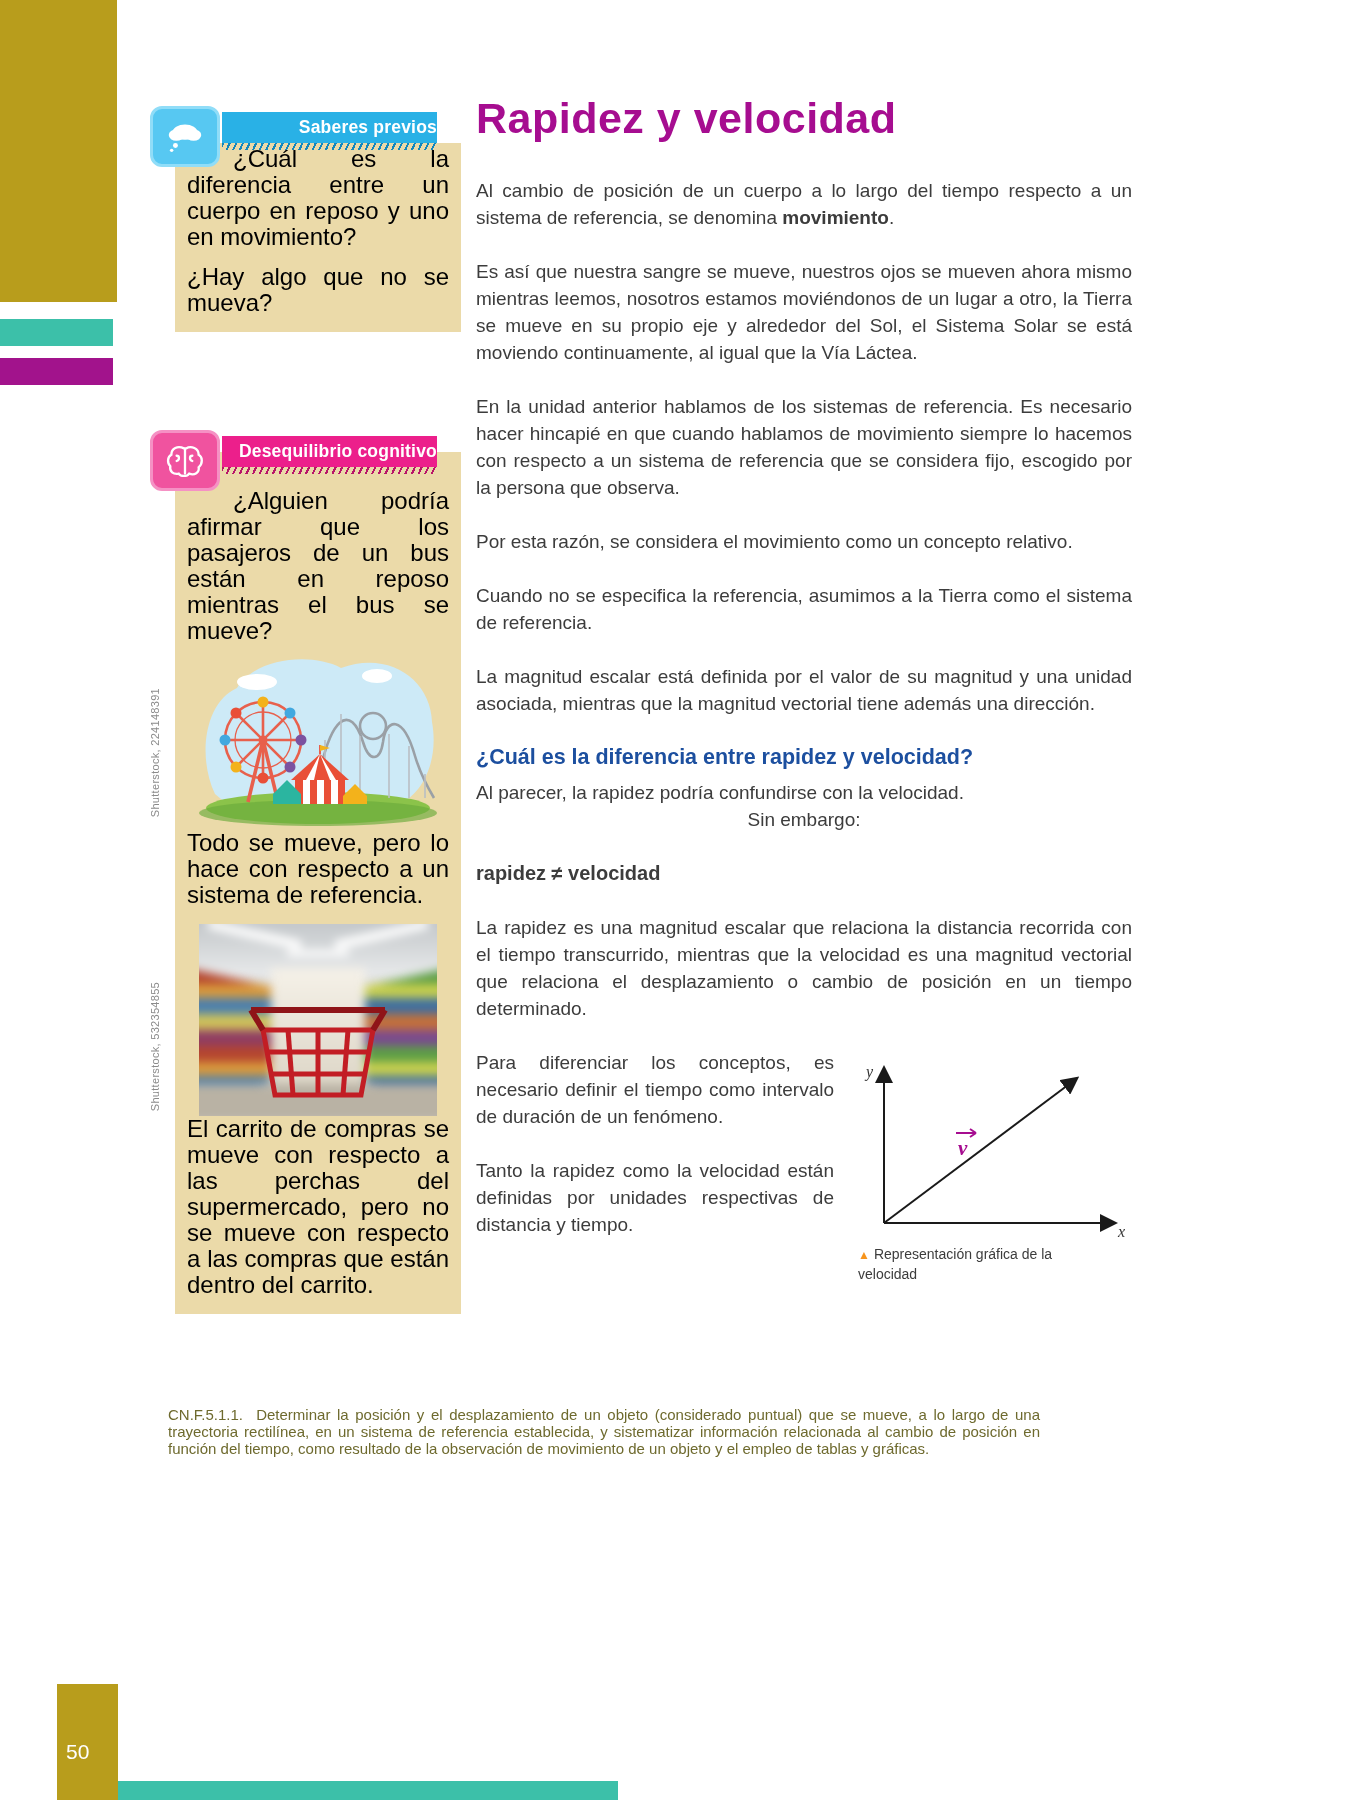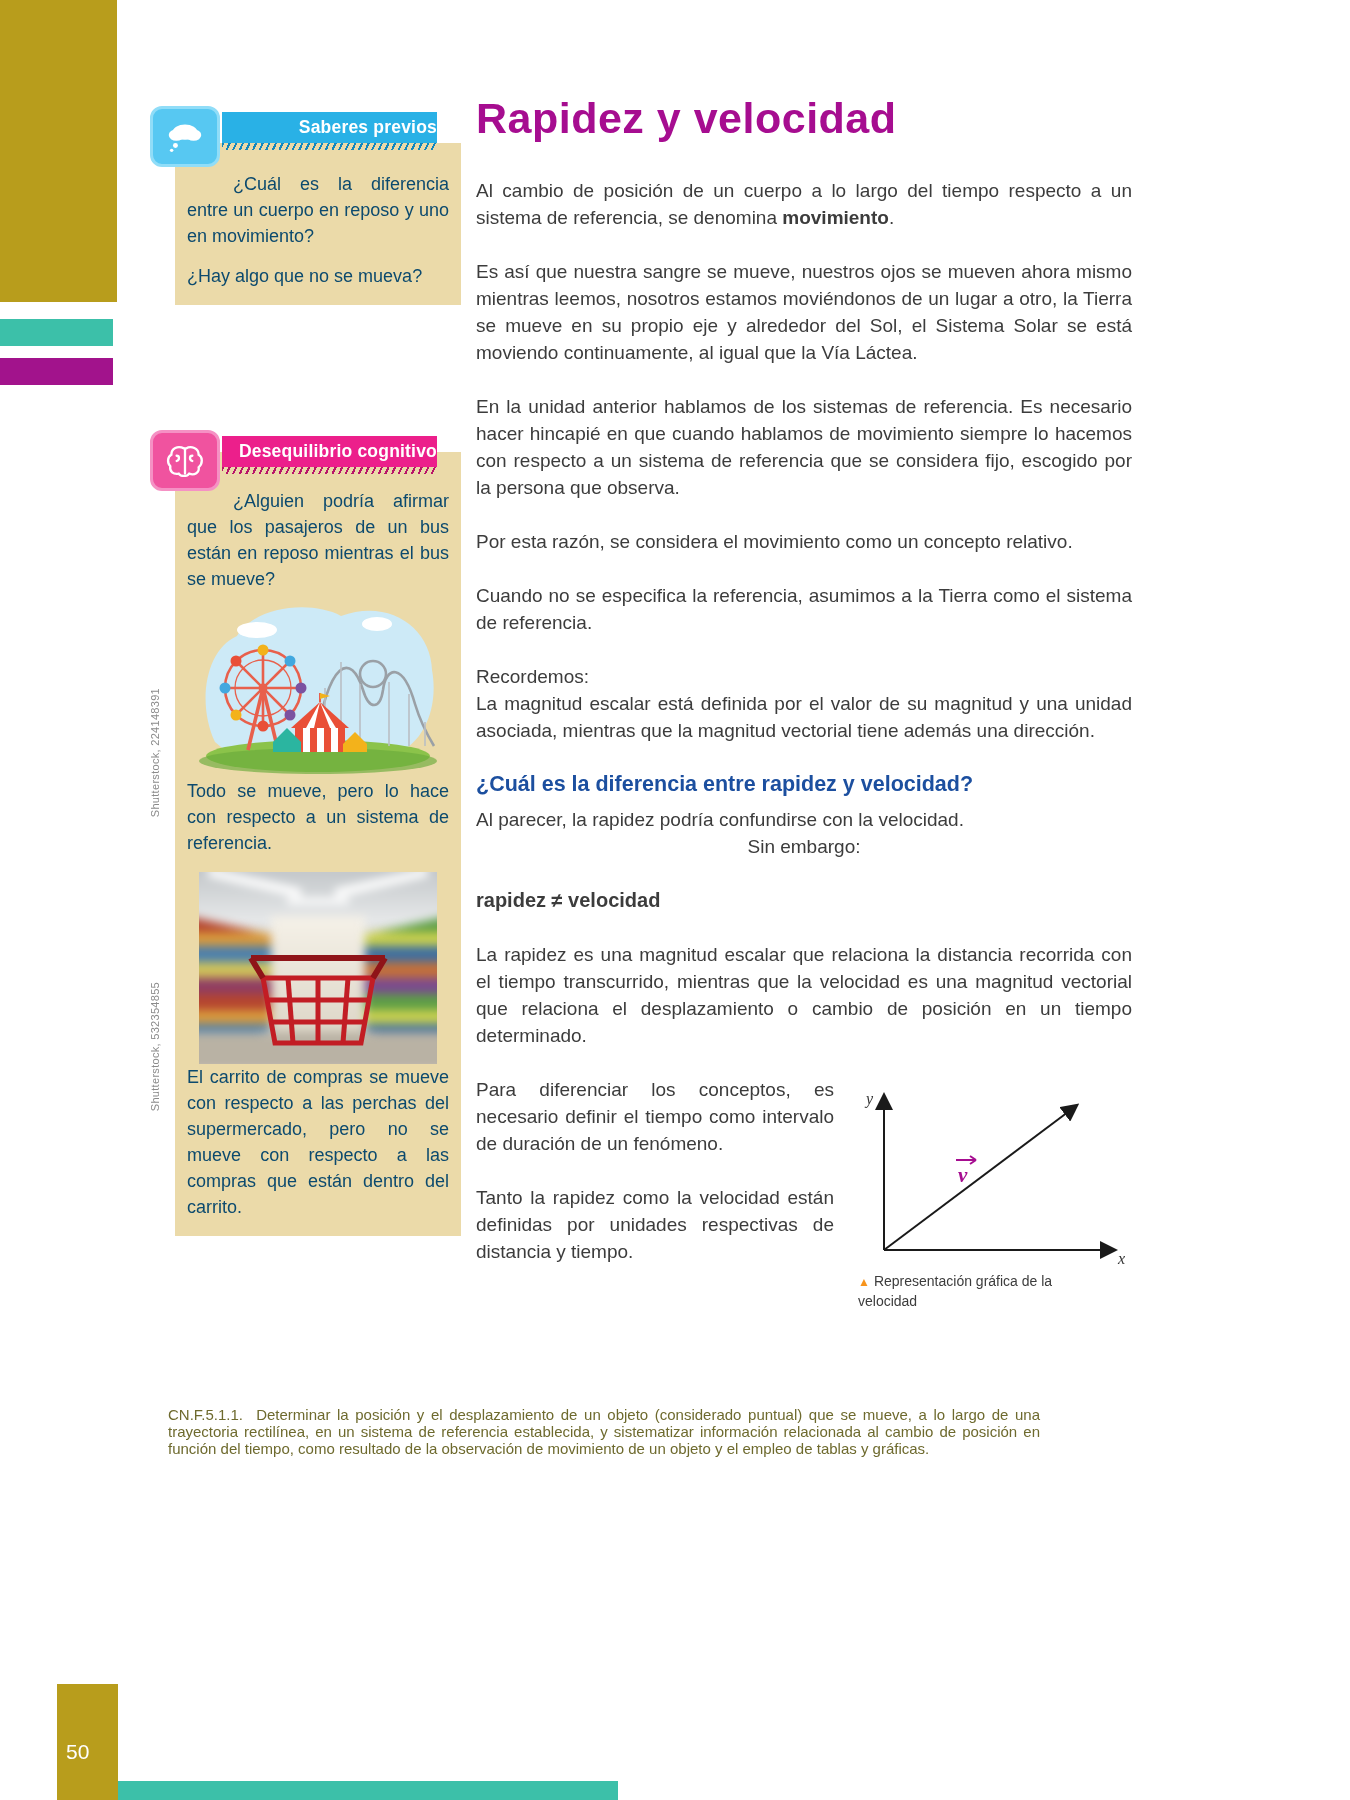--- a/index.html
+++ b/index.html
@@ -23,21 +23,21 @@
   .hatch-blue{top:143px;background:repeating-linear-gradient(115deg,#1286bd 0 2px,transparent 2px 6px);}
   .hatch-pink{top:467px;background:repeating-linear-gradient(115deg,#b81468 0 2px,transparent 2px 6px);}
   .icon-tile{position:absolute;width:64px;height:55px;border-radius:12px;display:flex;
              align-items:center;justify-content:center;}
   .tile-blue{left:150px;top:106px;background:#57c8f2;border:3px solid #90ddf8;}
   .tile-pink{left:150px;top:430px;background:#f0539f;border:3px solid #f591c4;}
   .icon-tile svg{width:42px;height:36px;}
 
   
   .side-box{position:absolute;left:175px;width:262px;background:#ebdaa9;
-            padding:28px 12px 16px;font-size:18px;line-height:26px;text-align:justify;color:#0c4a6e;}
+            padding:3px 12px 16px;font-size:24px;line-height:26px;text-align:justify;color:#000000;}
   .box-saberes{top:143px;}
   .box-des{top:452px;padding-top:36px;}
   .side-box p{margin:0 0 14px;}
   .side-box p.tight{margin:0 0 2px;}
   .side-box p:last-child{margin-bottom:0;}
   .indent-spacer{float:left;width:46px;height:24px;}
   .park{display:block;width:238px;height:178px;margin:8px auto 0;}
   .caption{margin-top:14px;}
 
   
@@ -220,21 +220,20 @@
   <div class="main">
     <h1>Rapidez y velocidad</h1>
 
     <p><span>Al cambio de posición de un cuerpo a lo largo del tiempo respecto a un sistema de referencia, se denomina </span><b>movimiento</b><span>.</span></p>
 
     <p>Es así que nuestra sangre se mueve, nuestros ojos se mueven ahora mismo mientras leemos, nosotros estamos moviéndonos de un lugar a otro, la Tierra se mueve en su propio eje y alrededor del Sol, el Sistema Solar se está moviendo continuamente, al igual que la Vía Láctea.</p>
     <p>En la unidad anterior hablamos de los sistemas de referencia. Es necesario hacer hincapié en que cuando hablamos de movimiento siempre lo hacemos con respecto a un sistema de referencia que se considera fijo, escogido por la persona que observa.</p>
     <p>Por esta razón, se considera el movimiento como un concepto relativo.</p>
     <p>Cuando no se especifica la referencia, asumimos a la Tierra como el sistema de referencia.</p>
 
-    <p class="lead">Recordemos:</p>
     <p>La magnitud escalar está definida por el valor de su magnitud y una unidad asociada, mientras que la magnitud vectorial tiene además una dirección.</p>
 
     <h2>¿Cuál es la diferencia entre rapidez y velocidad?</h2>
     <p class="lead">Al parecer, la rapidez podría confundirse con la velocidad.</p>
     <p style="text-align:center">Sin embargo:</p>
 
     <p class="formula">rapidez ≠ velocidad</p>
 
     <p>La rapidez es una magnitud escalar que relaciona la distancia recorrida con el tiempo transcurrido, mientras que la velocidad es una magnitud vectorial que relaciona el desplazamiento o cambio de posición en un tiempo determinado.</p>
 

